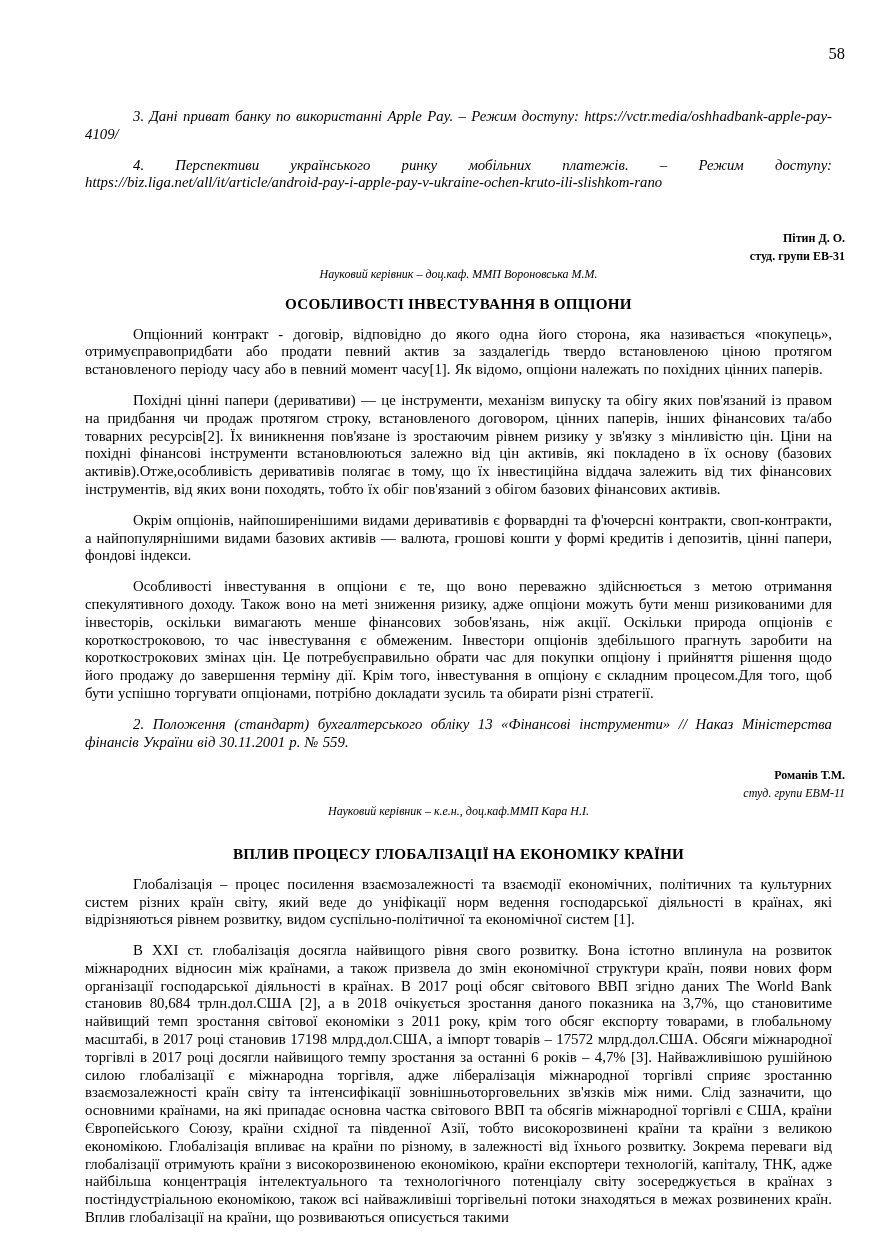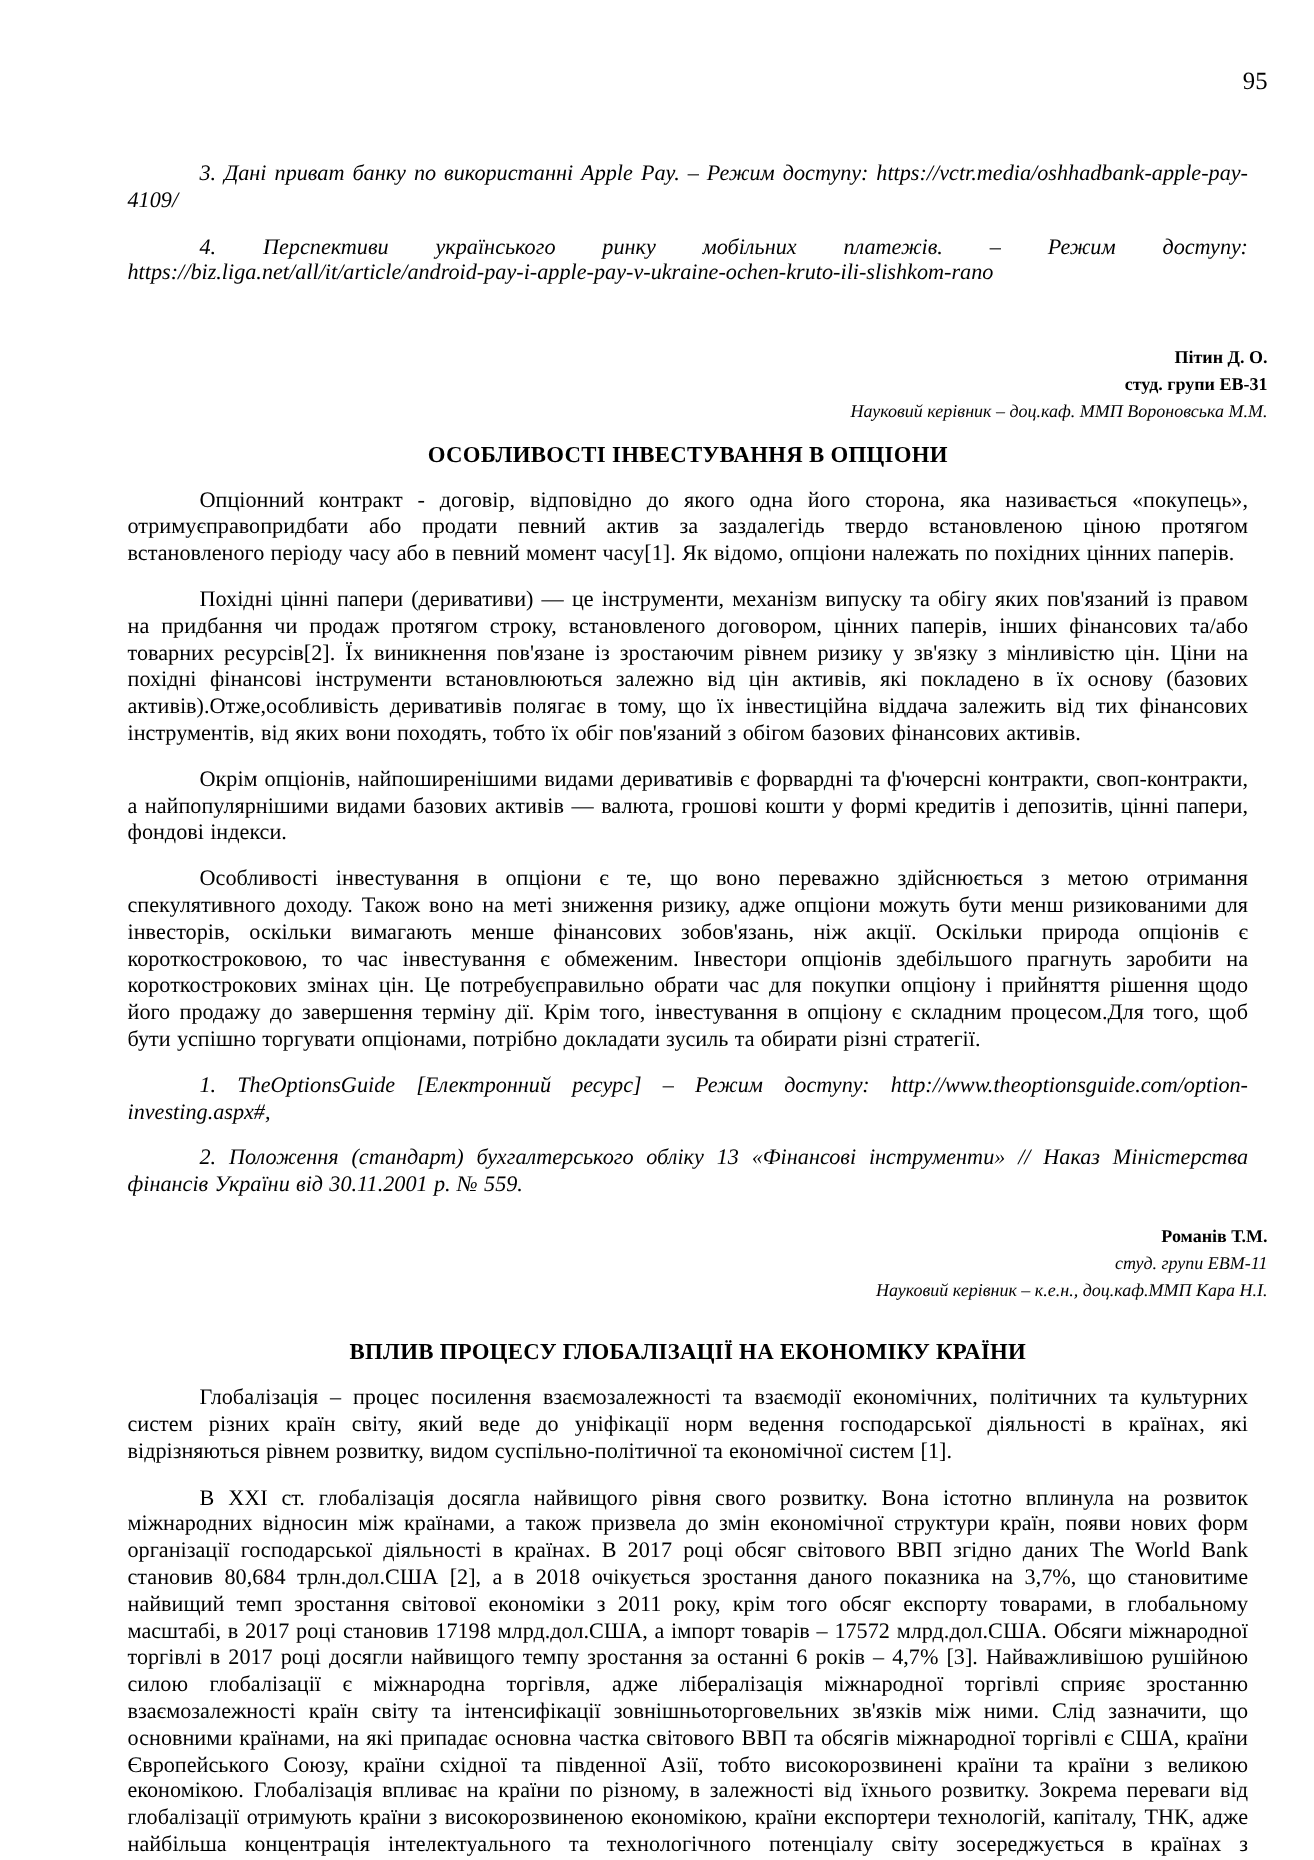--- a/index.html
+++ b/index.html
@@ -35,38 +35,38 @@
   .author-block {
     text-align: right;
     font-size: 12px;
     line-height: 17.8px;
   }
   .author-block .author { font-weight: bold; }
   .ab1 { margin-top: 38px; }
   .ab2 { margin-top: 16px; }
   .author-block .group-bold { font-weight: bold; }
   .author-block .group-italic { font-style: italic; }
-  .author-block .supervisor { font-style: italic; }
+  .author-block .supervisor { font-style: italic; text-align: center; }
   h1.title {
     margin: 11px 0 10px 0;
     text-align: center;
     font-size: 15.2px;
     font-weight: bold;
     line-height: 18px;
     letter-spacing: 0.2px;
   }
   h1.title2 { margin-top: 24px; }
   .refs { margin-top: 9px; }
 </style>
 </head>
 <body>
 
 <div class="page">
 
-  <div class="page-number">95</div>
+  <div class="page-number">58</div>
 
   <main class="content">
 
     <p class="indent italic">3. Дані приват банку по використанні Apple Pay. – Режим доступу: https://vctr.media/oshhadbank-apple-pay-4109/</p>
     <p class="indent italic">4. Перспективи українського ринку мобільних платежів. – Режим доступу: https://biz.liga.net/all/it/article/android-pay-i-apple-pay-v-ukraine-ochen-kruto-ili-slishkom-rano</p>
 
     <section>
       <div class="author-block ab1">
         <div class="author">Пітин Д. О.</div>
         <div class="group-bold">студ. групи ЕВ-31</div>
@@ -74,21 +74,20 @@
       </div>
 
       <h1 class="title">ОСОБЛИВОСТІ ІНВЕСТУВАННЯ В ОПЦІОНИ</h1>
 
       <p class="indent">Опціонний контракт - договір, відповідно до якого одна його сторона, яка називається «покупець», отримуєправопридбати або продати певний актив за заздалегідь твердо встановленою ціною протягом встановленого періоду часу або в певний момент часу[1]. Як відомо, опціони належать по похідних цінних паперів.</p>
       <p class="indent">Похідні цінні папери (деривативи) — це інструменти, механізм випуску та обігу яких пов'язаний із правом на придбання чи продаж протягом строку, встановленого договором, цінних паперів, інших фінансових та/або товарних ресурсів[2]. Їх виникнення пов'язане із зростаючим рівнем ризику у зв'язку з мінливістю цін. Ціни на похідні фінансові інструменти встановлюються залежно від цін активів, які покладено в їх основу (базових активів).Отже,особливість деривативів полягає в тому, що їх інвестиційна віддача залежить від тих фінансових інструментів, від яких вони походять, тобто їх обіг пов'язаний з обігом базових фінансових активів.</p>
       <p class="indent">Окрім опціонів, найпоширенішими видами деривативів є форвардні та ф'ючерсні контракти, своп-контракти, а найпопулярнішими видами базових активів — валюта, грошові кошти у формі кредитів і депозитів, цінні папери, фондові індекси.</p>
       <p class="indent">Особливості інвестування в опціони є те, що воно переважно здійснюється з метою отримання спекулятивного доходу. Також воно на меті зниження ризику, адже опціони можуть бути менш ризикованими для інвесторів, оскільки вимагають менше фінансових зобов'язань, ніж акції. Оскільки природа опціонів є короткостроковою, то час інвестування є обмеженим. Інвестори опціонів здебільшого прагнуть заробити на короткострокових змінах цін. Це потребуєправильно обрати час для покупки опціону і прийняття рішення щодо його продажу до завершення терміну дії. Крім того, інвестування в опціону є складним процесом.Для того, щоб бути успішно торгувати опціонами, потрібно докладати зусиль та обирати різні стратегії.</p>
 
       <div class="refs">
-        <p class="indent italic">1. TheOptionsGuide [Електронний ресурс] – Режим доступу: http://www.theoptionsguide.com/option-investing.aspx#,</p>
         <p class="indent italic">2. Положення (стандарт) бухгалтерського обліку 13 «Фінансові інструменти» // Наказ Міністерства фінансів України від 30.11.2001 р. № 559.</p>
       </div>
     </section>
 
     <section>
       <div class="author-block ab2">
         <div class="author">Романів Т.М.</div>
         <div class="group-italic">студ. групи ЕВМ-11</div>
         <div class="supervisor">Науковий керівник – к.е.н., доц.каф.ММП Кара Н.І.</div>
       </div>

